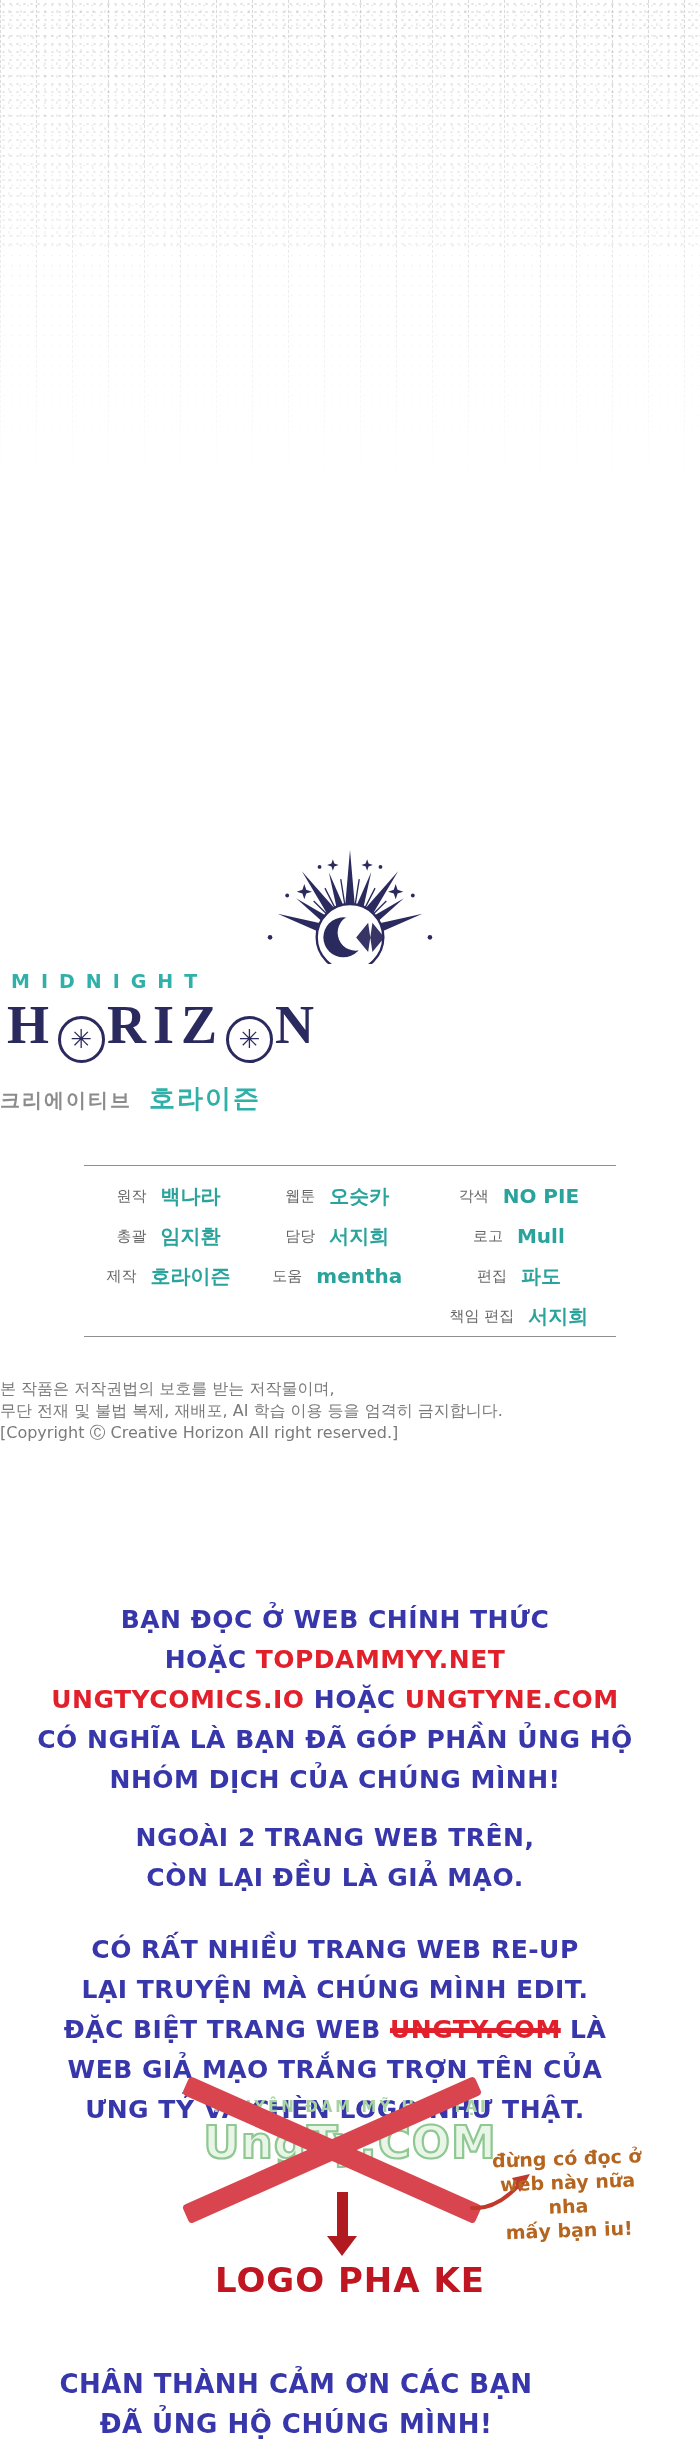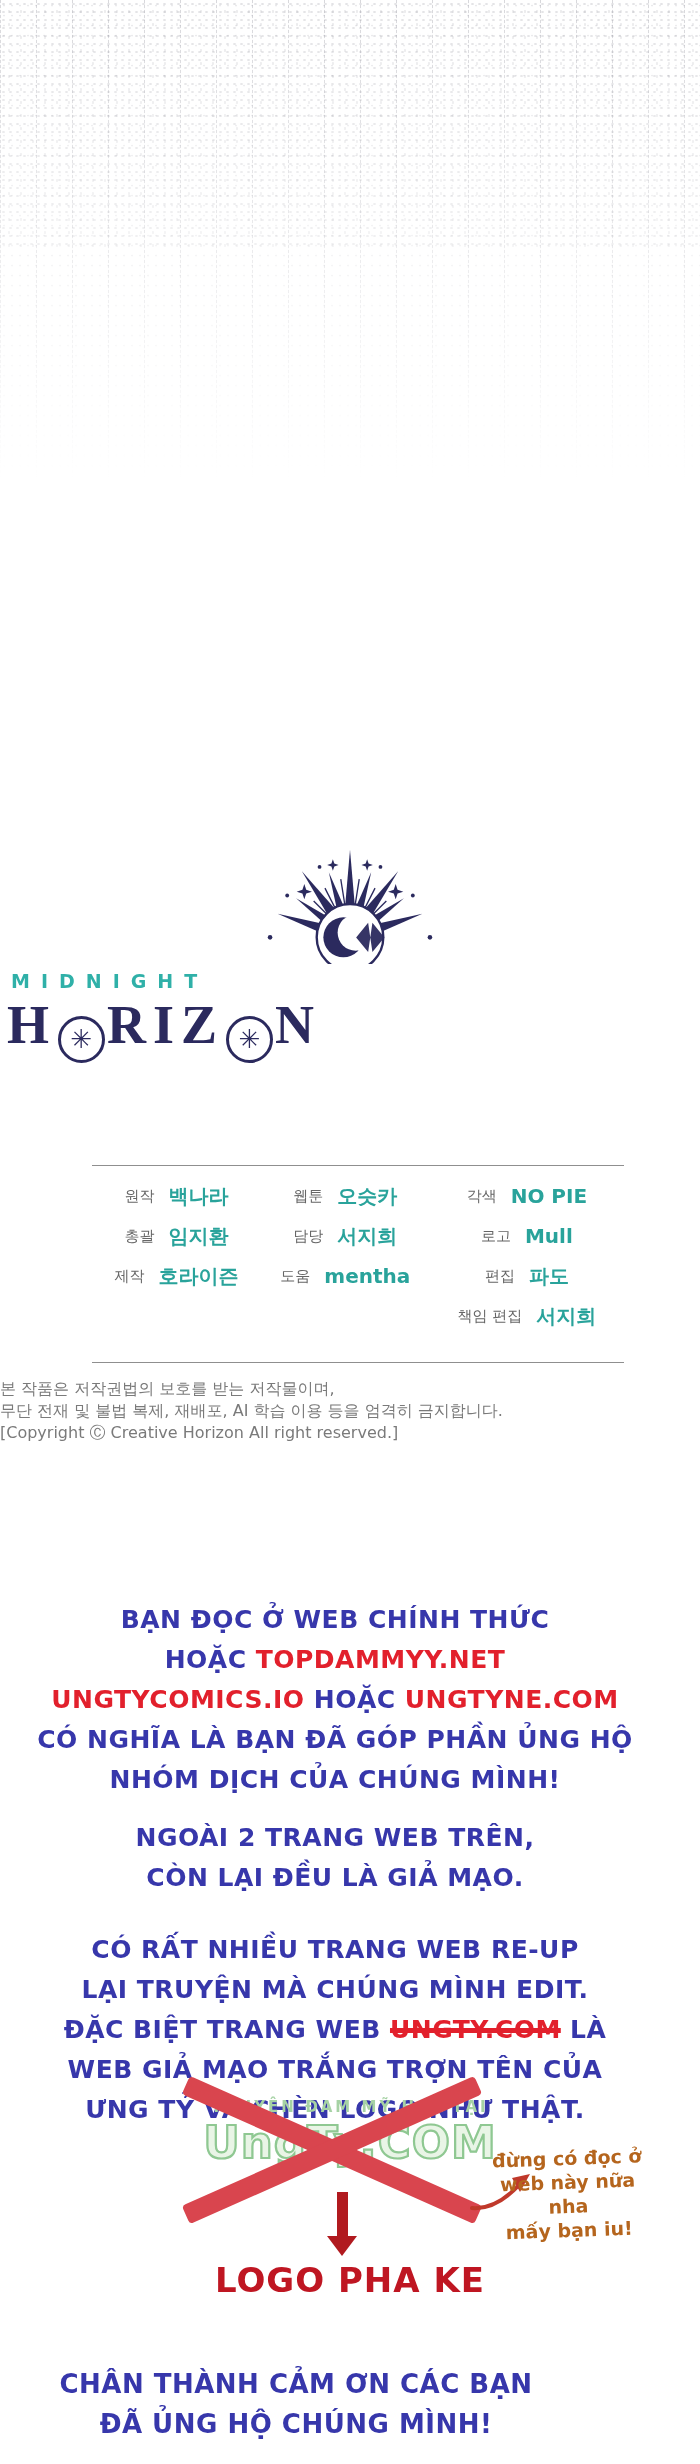--- a/index.html
+++ b/index.html
@@ -50,23 +50,23 @@
   .horizon .star-glyph {
     font-family:"DejaVu Sans",sans-serif; font-size:26px; line-height:1;
     color:#2b2a5e; letter-spacing:0; padding-left:0;
   }
   .logo-sub { margin-top:18px; letter-spacing:2px; }
   .logo-sub .sub-gray { color:#8c8c8c; font-size:20px; font-weight:600; }
   .logo-sub .sub-teal { color:#2fb0a8; font-size:26px; font-weight:700; margin-left:10px; }
 
   
   .credits {
-    position:absolute; top:1165px; left:92px; width:532px;
+    position:absolute; top:1165px; left:84px; width:532px;
     border-top:1.5px solid #8f8f8f; border-bottom:1.5px solid #8f8f8f;
-    padding:10px 0 26px;
+    padding:10px 0 0;
     display:grid; grid-template-columns:1fr 1fr 1.15fr;
   }
   .credit-col { display:flex; flex-direction:column; }
   .credit-row { display:flex; justify-content:center; align-items:center; gap:14px; height:40px; }
   .credit-label { color:#666; font-size:15px; white-space:nowrap; }
   .credit-value { color:#29a39b; font-size:20px; font-weight:700; white-space:nowrap; }
 
   
   .copyright { position:absolute; top:1378px; left:0; width:700px; 
     color:#7a7a7a; font-size:16px; line-height:22px; }
@@ -156,20 +156,24 @@
         <polygon points="92,14 93.5,18.5 98,20 93.5,21.5 92,26 90.5,21.5 86,20 90.5,18.5"></polygon>
         <polygon points="128,14 129.5,18.5 134,20 129.5,21.5 128,26 126.5,21.5 122,20 126.5,18.5"></polygon>
       </g>
     </svg>
     <div class="midnight">MIDNIGHT</div>
     <div class="horizon"><span>H</span><span class="o-star">
           <span class="star-glyph">✳</span>
         </span><span>RIZ</span><span class="o-star">
           <span class="star-glyph">✳</span>
         </span><span>N</span></div>
+    <div class="logo-sub">
+      <span class="sub-gray">크리에이티브</span>
+      <span class="sub-teal">호라이즌</span>
+    </div>
   </div>
 
   <div class="credits">
     <div class="credit-col">
       <div class="credit-row">
         <span class="credit-label">원작</span>
         <span class="credit-value">백나라</span>
       </div>
       <div class="credit-row">
         <span class="credit-label">총괄</span>

